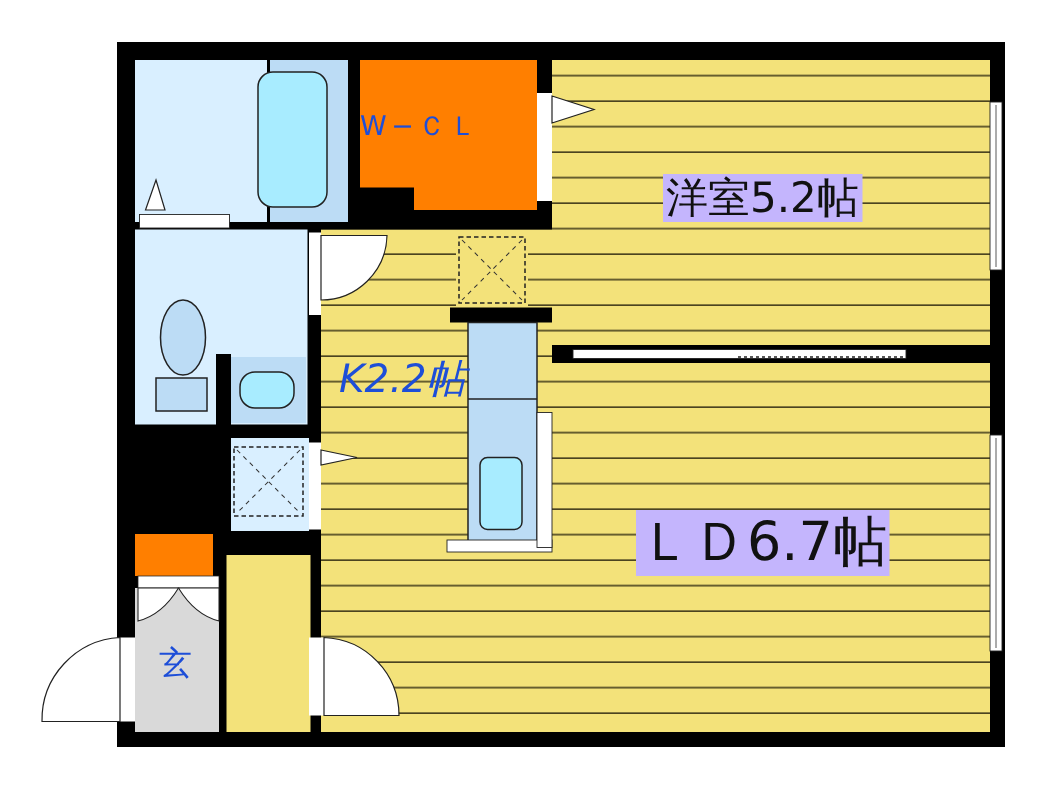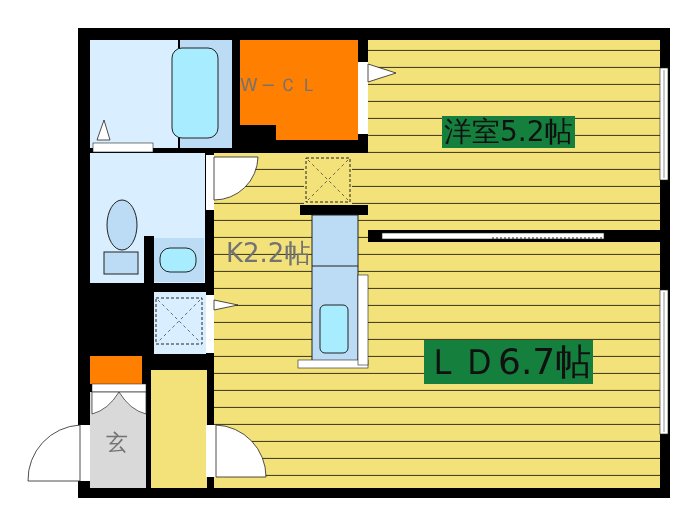--- a/index.html
+++ b/index.html
@@ -1,19 +1,19 @@
 <!DOCTYPE html>
 <html><head>
 <meta charset="utf-8">
 <style>
   html,body{margin:0;padding:0;background:#ffffff;}
   body{width:700px;height:525px;position:relative;overflow:hidden;font-family:"DejaVu Sans","Liberation Sans",sans-serif;}
   svg{position:absolute;left:0;top:0;}
-  .label{position:absolute;color:#111;background:#15803d;line-height:1;white-space:nowrap;}
-  .lbl-plain{position:absolute;color:#737373;line-height:1;white-space:nowrap;}
+  .label{position:absolute;color:#111;background:#c4b5fd;line-height:1;white-space:nowrap;}
+  .lbl-plain{position:absolute;color:#1d4ed8;line-height:1;white-space:nowrap;}
 </style>
 </head>
 <body>
 
 <svg width="700" height="525" viewBox="0 0 700 525">
   <defs>
     <pattern id="wood" x="0" y="0" width="10" height="17" patternUnits="userSpaceOnUse">
       <rect width="10" height="17" fill="#f3e27a"></rect>
       <line x1="0" y1="16.5" x2="10" y2="16.5" stroke="#4a4420" stroke-width="1.2"></line>
     </pattern>
@@ -90,15 +90,15 @@
 
   <rect x="80" y="425" width="10" height="56" fill="#fff"></rect>
   <path d="M80 425 A55 55 0 0 0 28 481 L80 481 Z" fill="#fff" stroke="#222" stroke-width="0.8"></path>
 
   <rect x="206" y="425" width="10" height="52" fill="#fff"></rect>
   <path d="M216 425 A52 52 0 0 1 266 477 L216 477 Z" fill="#fff" stroke="#222" stroke-width="0.8"></path>
 </svg>
 
 <div class="label" style="left:442px;top:116px;font-size:28px;padding:2px 2px;">洋室5.2帖</div>
 <div class="label" style="left:424px;top:340px;font-size:36px;padding:4px 2px;text-align:right;">ＬＤ6.7帖</div>
-<div class="lbl-plain" style="left:226px;top:240px;font-size:26px;">K2.2帖</div>
+<div class="lbl-plain" style="left:226px;top:240px;font-size:26px;font-style:italic;">K2.2帖</div>
 <div class="lbl-plain" style="left:240px;top:76px;font-size:18px;letter-spacing:3px;">W−ＣＬ</div>
 <div class="lbl-plain" style="left:106px;top:432px;font-size:22px;">玄</div>
 
 </body></html>

